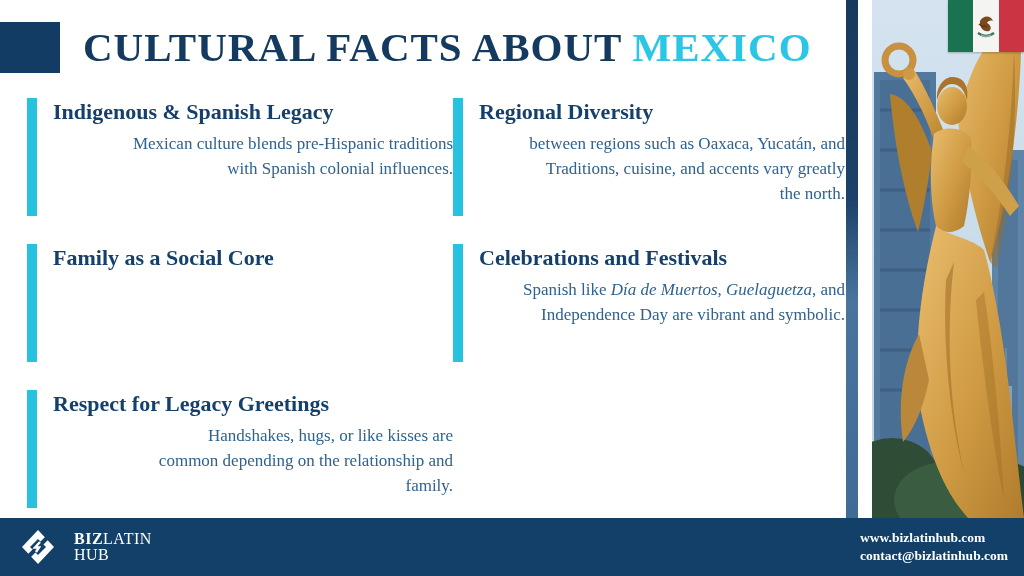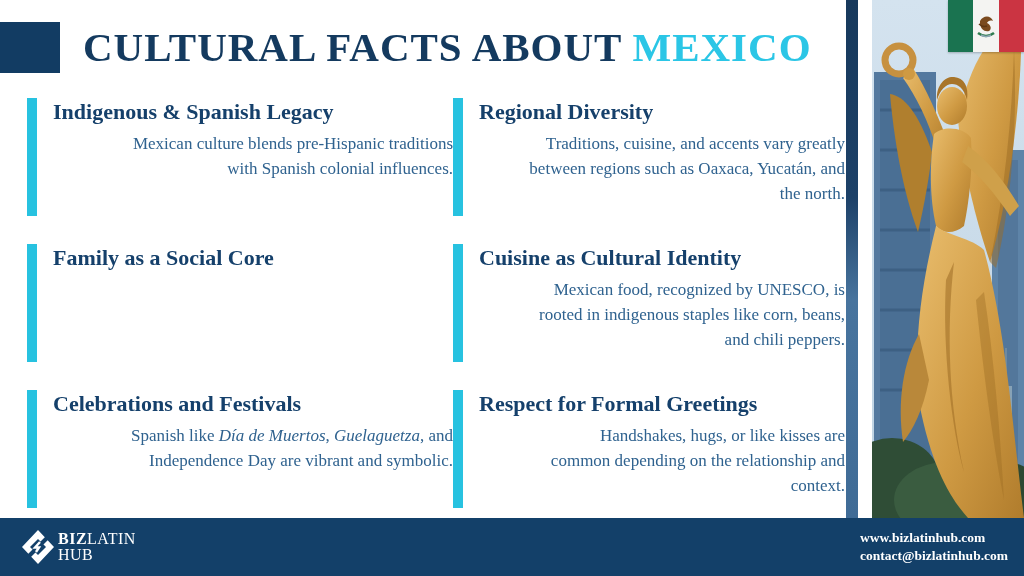--- a/index.html
+++ b/index.html
@@ -35,21 +35,21 @@
   .flag .stripe.green{background:var(--flag-green,#1a7350);}
   .flag .stripe.white{background:var(--flag-white,#f4f4f2);position:relative;}
   .flag .stripe.red{background:var(--flag-red,#cb3442);}
   .flag .emblem{position:absolute;left:50%;top:50%;transform:translate(-50%,-50%);}
   
   .footer{
     position:absolute;left:0;top:518px;width:1024px;height:58px;background:var(--footer-navy,#134069);
     display:flex;align-items:center;justify-content:space-between;
     padding:0 16px 0 20px;box-sizing:border-box;color:#fff;
   }
-  .logo{display:flex;align-items:center;gap:2px;}
+  .logo{display:flex;align-items:center;gap:18px;}
   .logo-text{font-size:16px;line-height:16px;letter-spacing:.5px;color:#fff;}
   .logo-text .biz{font-weight:700;}
   .logo-text .latin{font-weight:400;}
   .logo-text .hub{font-weight:400;}
   .contact{text-align:left;font-weight:700;font-size:13.5px;line-height:18px;}
 </style>
 </head>
 <body>
 
 <div class="page">
@@ -62,49 +62,41 @@
       <article class="fact-card">
         <h3 class="fact-title">Indigenous &amp; Spanish Legacy</h3>
         <div class="fact-body">
           <div class="line"><span>Mexican culture blends pre-Hispanic traditions</span></div>
           <div class="line"><span>with Spanish colonial influences.</span></div>
         </div>
       </article>
       <article class="fact-card">
         <h3 class="fact-title">Regional Diversity</h3>
         <div class="fact-body">
+          <div class="line"><span>between regions such as Oaxaca, Yucatán, and</span></div>
           <div class="line"><span>Traditions, cuisine, and accents vary greatly</span></div>
-          <div class="line"><span>between regions such as Oaxaca, Yucatán, and</span></div>
           <div class="line"><span>the north.</span></div>
         </div>
       </article>
       <article class="fact-card">
         <h3 class="fact-title">Family as a Social Core</h3>
-      </article>
-      <article class="fact-card">
-        <h3 class="fact-title">Cuisine as Cultural Identity</h3>
-        <div class="fact-body">
-          <div class="line"><span>Mexican food, recognized by UNESCO, is</span></div>
-          <div class="line"><span>rooted in indigenous staples like corn, beans,</span></div>
-          <div class="line"><span>and chili peppers.</span></div>
-        </div>
       </article>
       <article class="fact-card">
         <h3 class="fact-title">Celebrations and Festivals</h3>
         <div class="fact-body">
           <div class="line"><span>Spanish like </span><i>Día de Muertos</i><span>, </span><i>Guelaguetza</i><span>, and</span></div>
           <div class="line"><span>Independence Day are vibrant and symbolic.</span></div>
         </div>
       </article>
       <article class="fact-card">
-        <h3 class="fact-title">Respect for Formal Greetings</h3>
+        <h3 class="fact-title">Respect for Legacy Greetings</h3>
         <div class="fact-body">
           <div class="line"><span>Handshakes, hugs, or like kisses are</span></div>
           <div class="line"><span>common depending on the relationship and</span></div>
-          <div class="line"><span>context.</span></div>
+          <div class="line"><span>family.</span></div>
         </div>
       </article>
     </section>
 
   <div class="side-strip"></div>
 
   <figure class="photo">
     <svg width="152" height="518" viewBox="0 0 152 518">
       <defs>
         <linearGradient id="sky" x1="0" y1="0" x2="0" y2="1">

